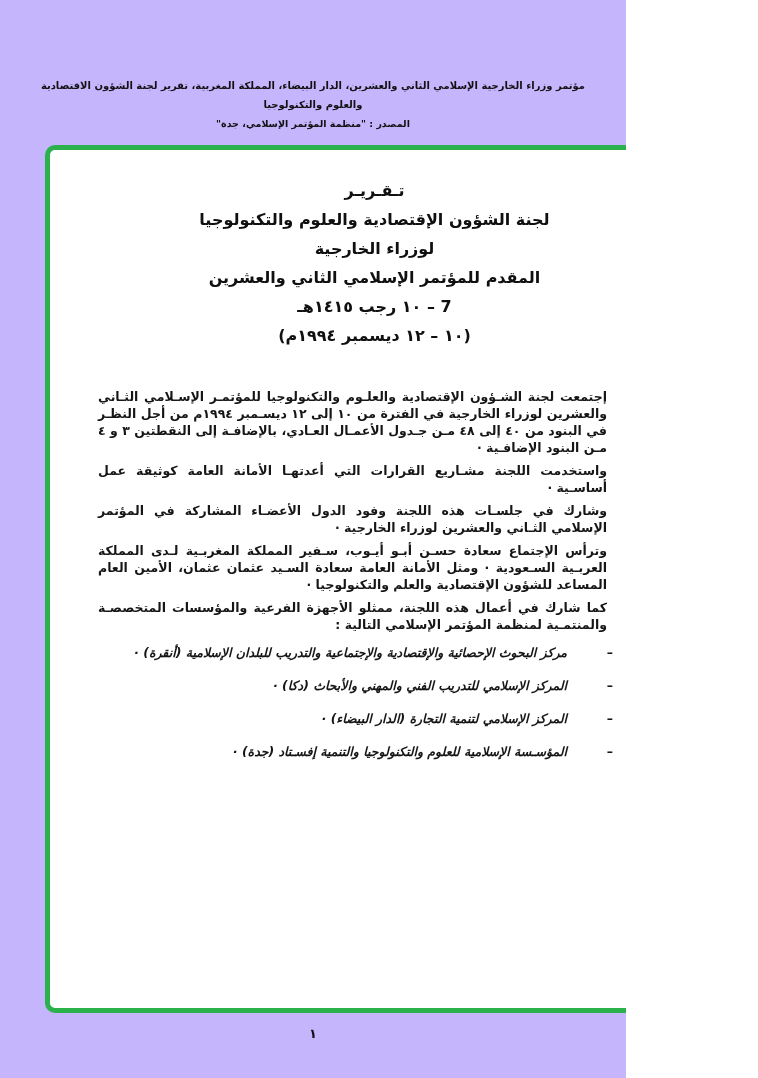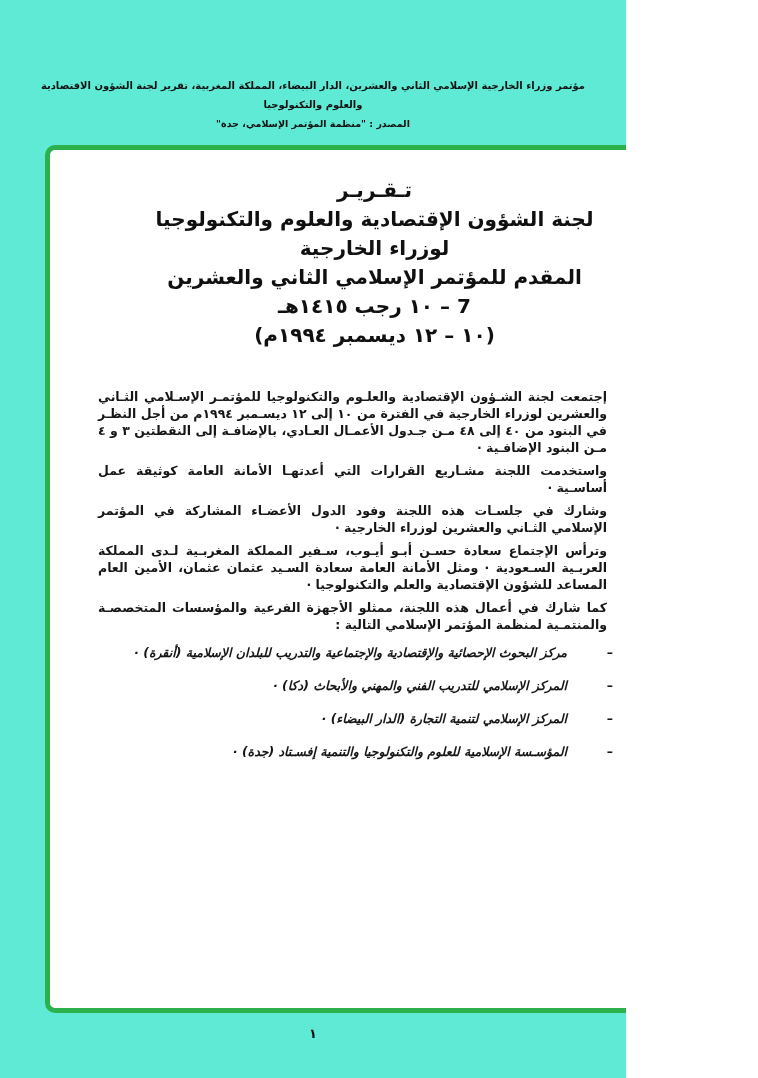--- a/index.html
+++ b/index.html
@@ -8,21 +8,21 @@
     width: 758px;
     height: 1078px;
     background: #ffffff;
     font-family: "DejaVu Sans", sans-serif;
     color: #151515;
   }
   .page {
     position: relative;
     width: 626px;
     height: 1078px;
-    background: #5eead4;
+    background: #c4b5fd;
     overflow: hidden;
   }
   .top-header {
     position: absolute;
     top: 76px;
     left: 28px;
     right: 28px;
     direction: rtl;
     text-align: center;
     font-size: 10px;
@@ -39,21 +39,21 @@
     height: 868px;
     border: 5px solid #2BB24C;
     border-radius: 10px;
     padding: 26px 56px 18px 48px;
     direction: rtl;
     background: #ffffff;
   }
   .title-block {
     text-align: center;
     font-weight: bold;
-    font-size: 20px;
+    font-size: 16px;
     line-height: 29px;
     color: #101010;
   }
   .title-line { white-space: nowrap; }
   .body-block {
     margin-top: 38px;
     font-size: 12.5px;
     font-weight: bold;
     color: #161616;
   }

